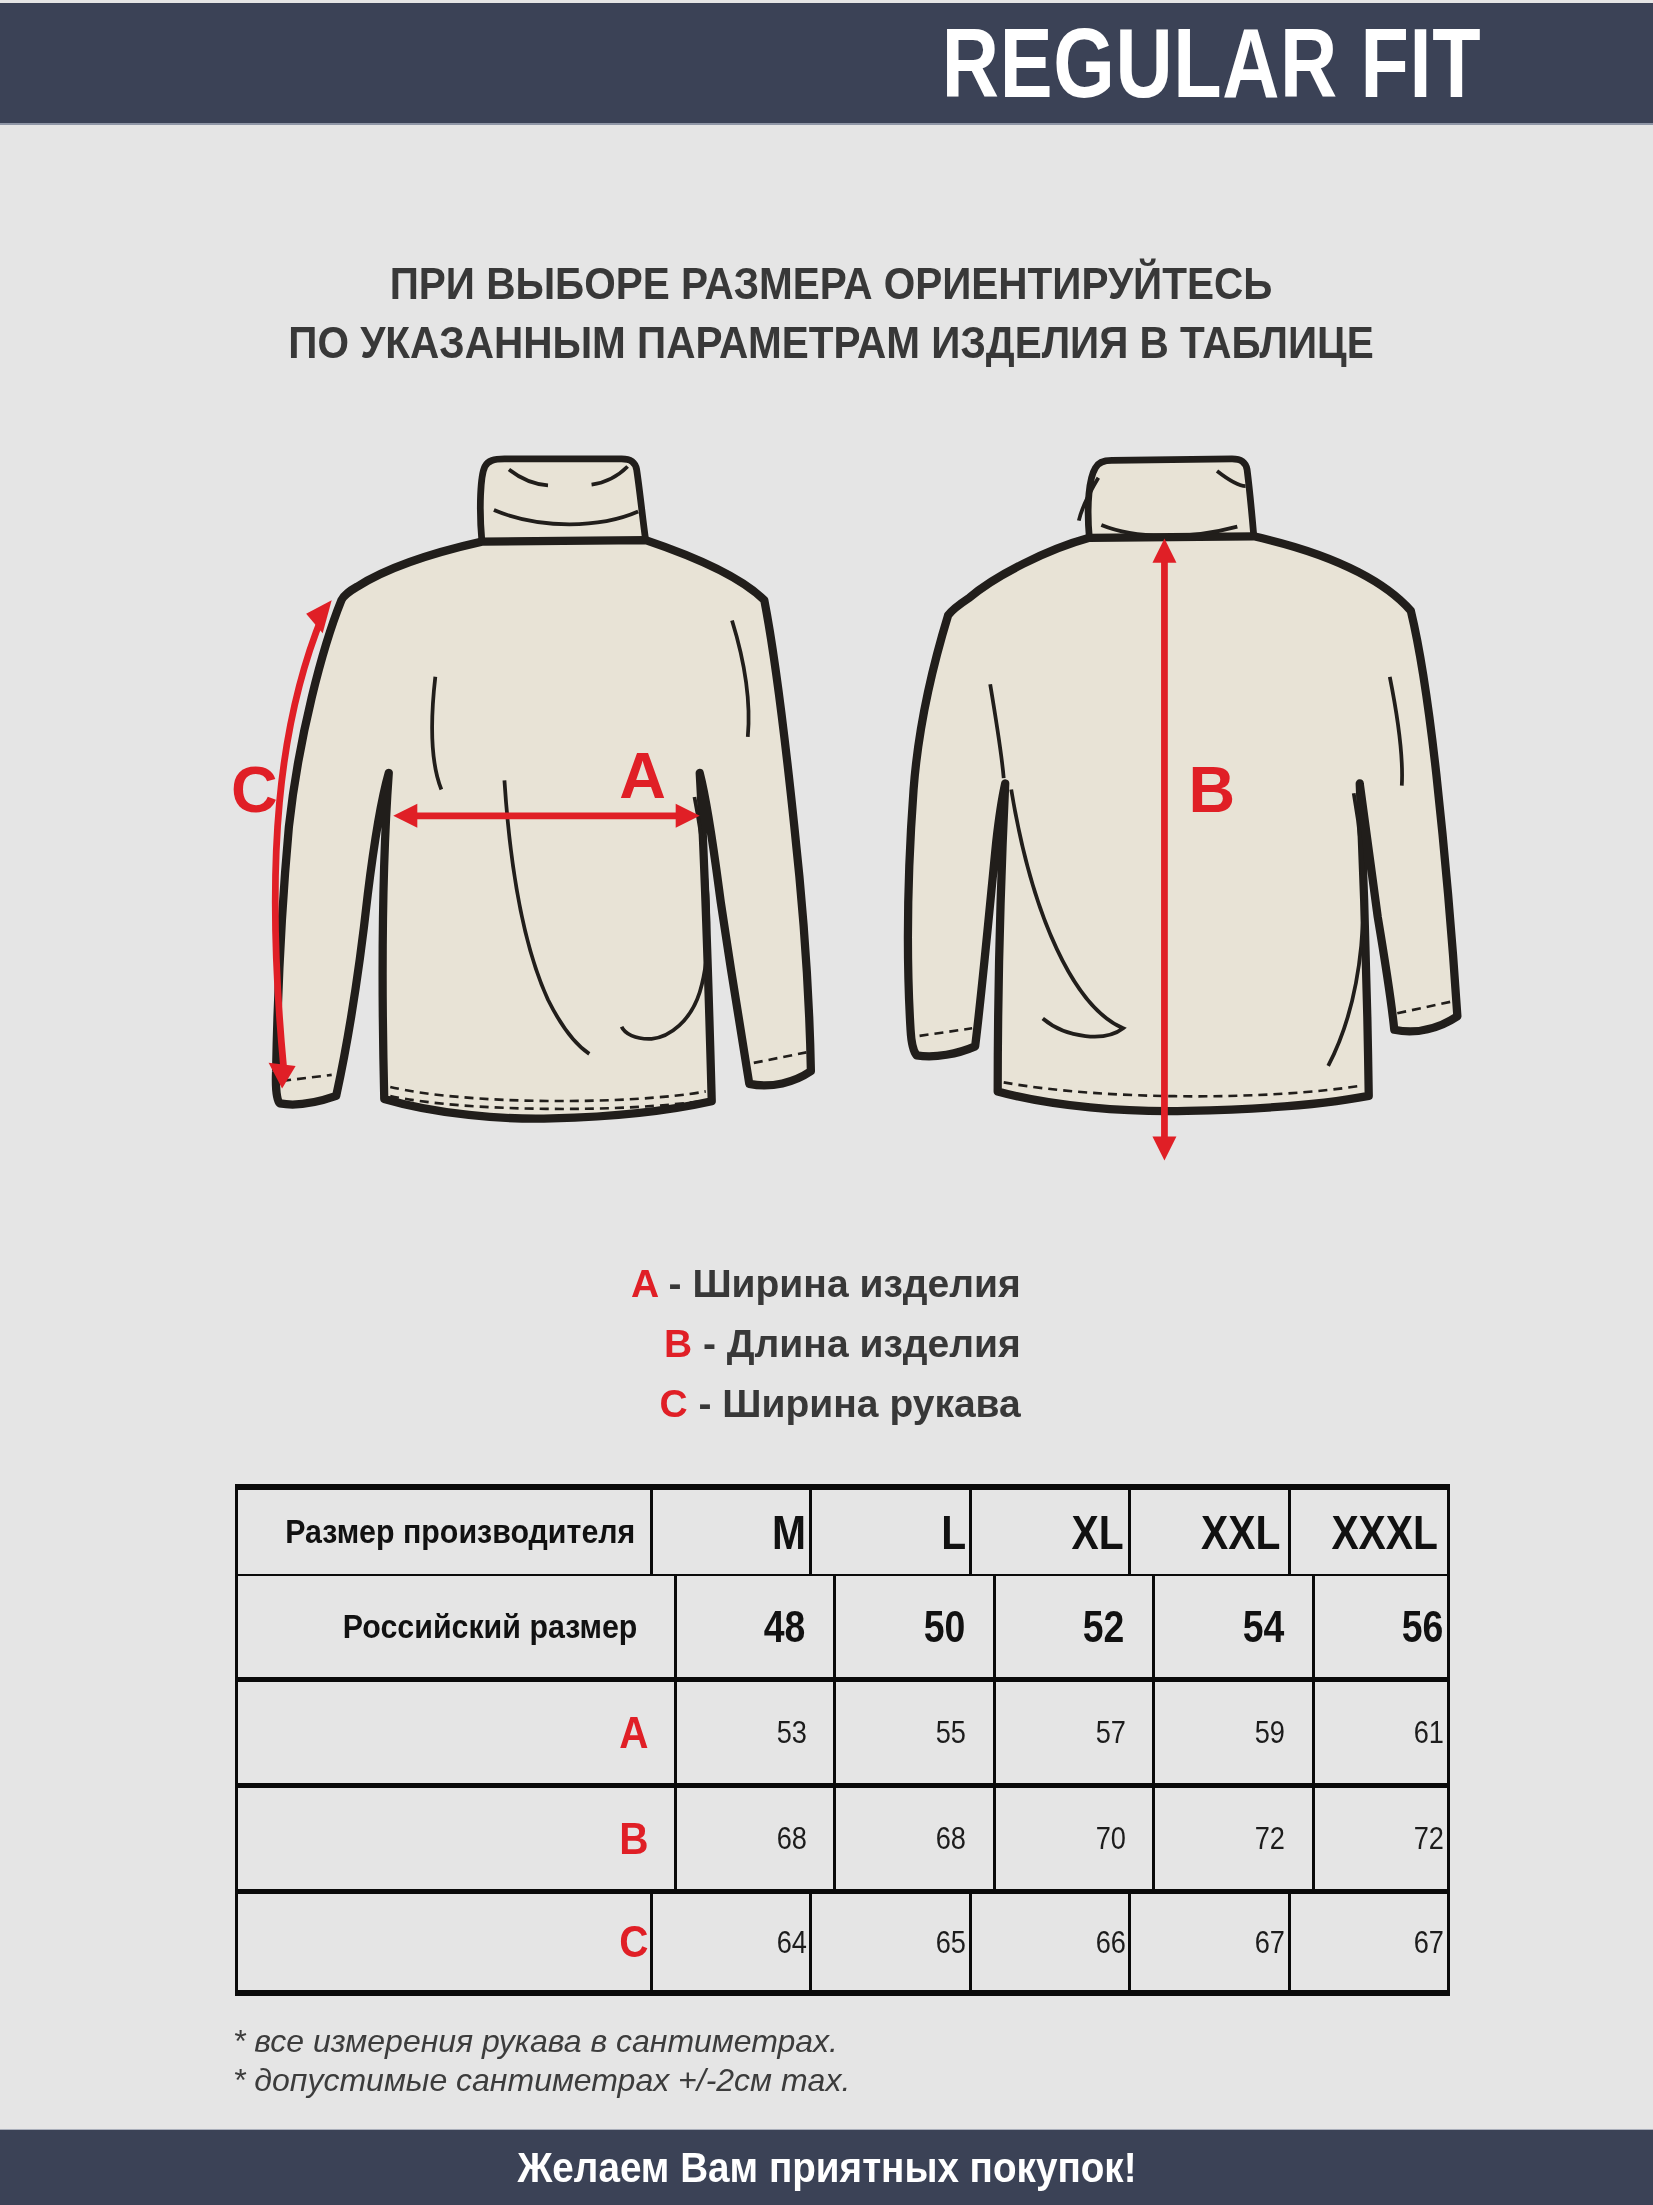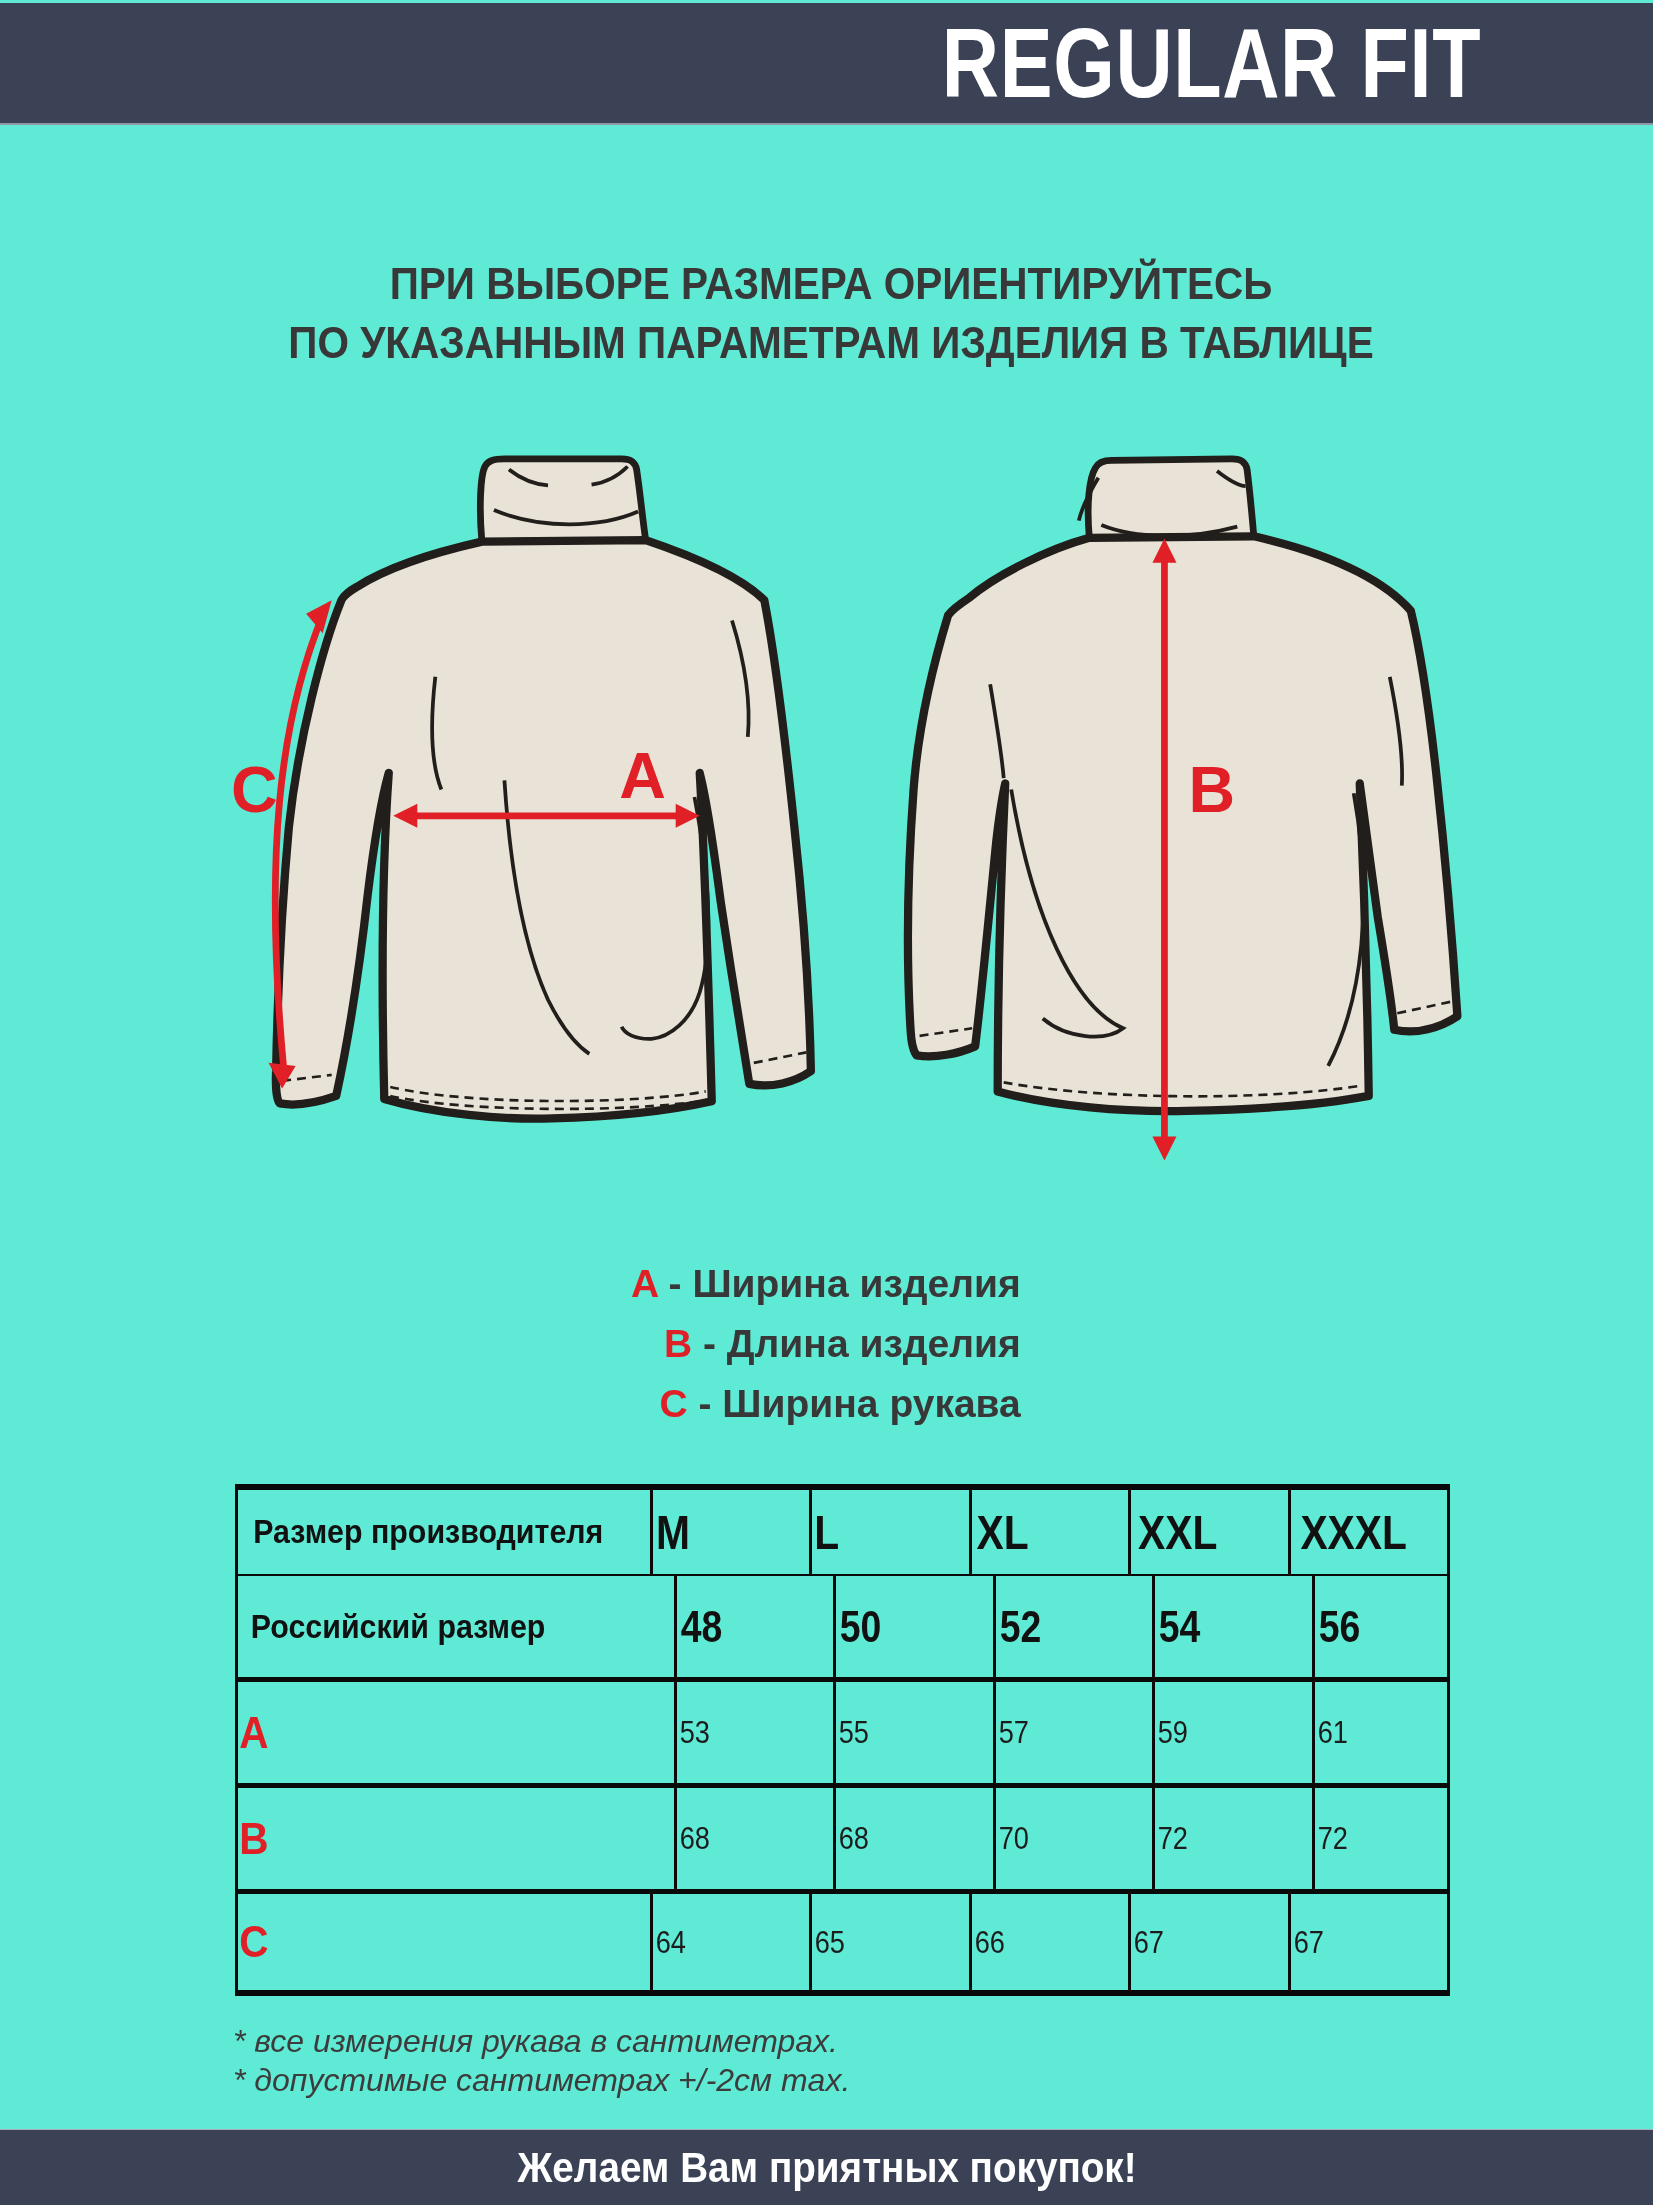--- a/index.html
+++ b/index.html
@@ -1,16 +1,16 @@
 <!DOCTYPE html>
 <html style="font-size:12px"><head>
 <meta charset="utf-8">
 <style>
   html,body{margin:0;padding:0;background:#ffffff;}
-  #page{position:relative;width:1654px;height:2205px;background:#5eead4;overflow:hidden;
+  #page{position:relative;width:1654px;height:2205px;background:#e5e5e5;overflow:hidden;
         font-family:"Liberation Sans",sans-serif;}
 
   
   .bar{position:absolute;left:0;right:0;background:#3b4256;}
   #header-bar{top:3px;height:120px;border-bottom:2.3px solid #8f96a6;}
   #header-title{position:absolute;right:173px;top:0;height:120px;line-height:120px;
       color:#ffffff;font-weight:bold;font-size:99px;letter-spacing:0.8px;
       transform:scaleX(.8);transform-origin:right center;white-space:nowrap;}
   #footer-bar{top:2129px;height:76px;border-top:1.5px solid #a9aeba;}
   #footer-text{position:absolute;left:0;right:0;top:0;height:76px;line-height:76px;
@@ -32,21 +32,21 @@
   #legend{position:absolute;left:631px;top:1254px;font-size:39px;font-weight:bold;
       color:#383838;line-height:60px;white-space:nowrap;text-align:right;}
   #legend .key{color:#e01f26;}
 
   
   #size-table{position:absolute;left:235px;top:1484px;width:1215px;box-sizing:border-box;
       border:3px solid #0a0a0a;border-top-width:6.8px;border-bottom-width:6.8px;color:#111;}
   .trow{display:flex;}
   .trow.sep-thin{border-bottom:2.3px solid #0a0a0a;}
   .trow.sep-thick{border-bottom:5.3px solid #0a0a0a;}
-  .tcell{display:flex;align-items:center;justify-content:flex-start;box-sizing:border-box;}
+  .tcell{display:flex;align-items:center;justify-content:flex-end;box-sizing:border-box;}
   .tcell + .tcell{border-left:3px solid #0a0a0a;}
   .label-col{width:412px;flex:none;}
   .val-col{flex:1;}
   .h-header{height:84px;}
   .h-row{height:101px;gap:24px;}
   .h-last{height:96px;}
   .cell-header-label{font-size:33px;font-weight:bold;}
   .cell-size{font-size:48px;font-weight:bold;}
   .cell-ru-label{font-size:33px;font-weight:bold;}
   .cell-ru-val{font-size:44px;font-weight:bold;}

